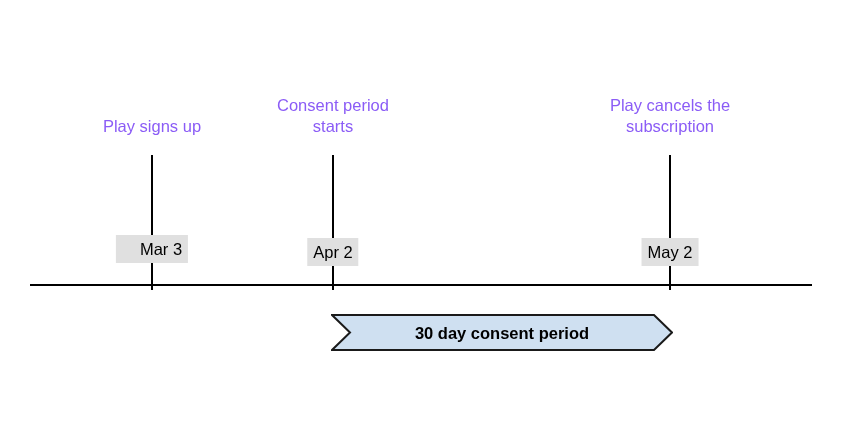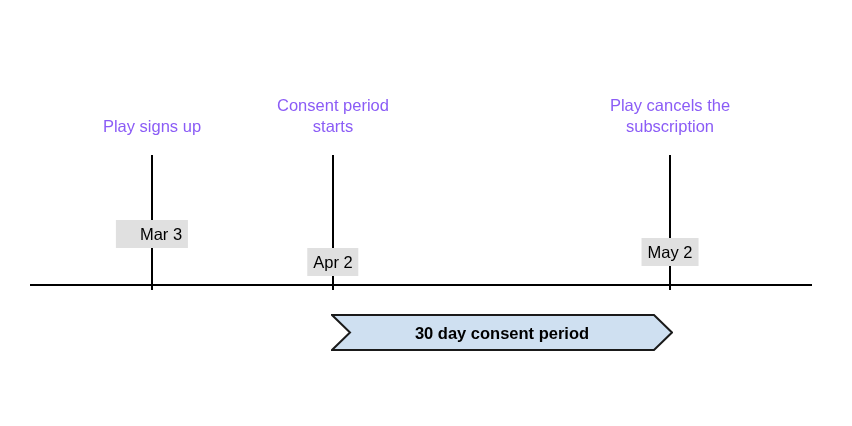--- a/index.html
+++ b/index.html
@@ -88,28 +88,28 @@
 </head>
 <body>
 
 <div id="canvas">
 
   <div class="axis-line" style="left:30px; top:284px; width:782px;"></div>
 
   <div class="milestone" style="left:152px;">
     <div class="milestone-label" style="top:116px;">Play signs up</div>
     <div class="milestone-tick" style="top:155px; height:135px;"></div>
-    <div class="milestone-date" style="top:220px;padding-left:24px;">Mar 3</div>
+    <div class="milestone-date" style="top:235px;padding-left:24px;">Mar 3</div>
   </div>
 
   <div class="milestone" style="left:333px;">
     <div class="milestone-label" style="top:95px;">Consent period
 starts</div>
     <div class="milestone-tick" style="top:155px; height:135px;"></div>
-    <div class="milestone-date" style="top:248px;">Apr 2</div>
+    <div class="milestone-date" style="top:238px;">Apr 2</div>
   </div>
 
   <div class="milestone" style="left:670px;">
     <div class="milestone-label" style="top:95px;">Play cancels the
 subscription</div>
     <div class="milestone-tick" style="top:155px; height:135px;"></div>
     <div class="milestone-date" style="top:238px;">May 2</div>
   </div>
 
   <div class="period-banner" style="left:331px; top:314px; width:342px; height:37px;font-weight:bold;">

